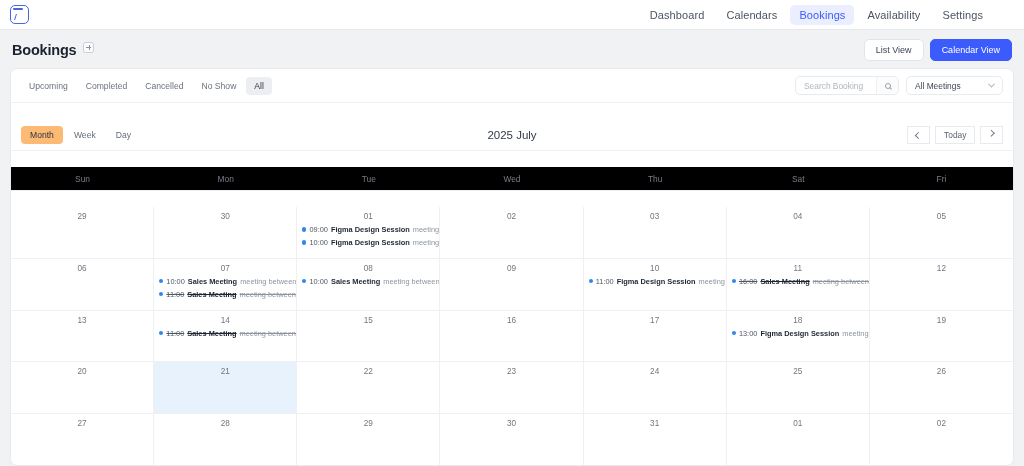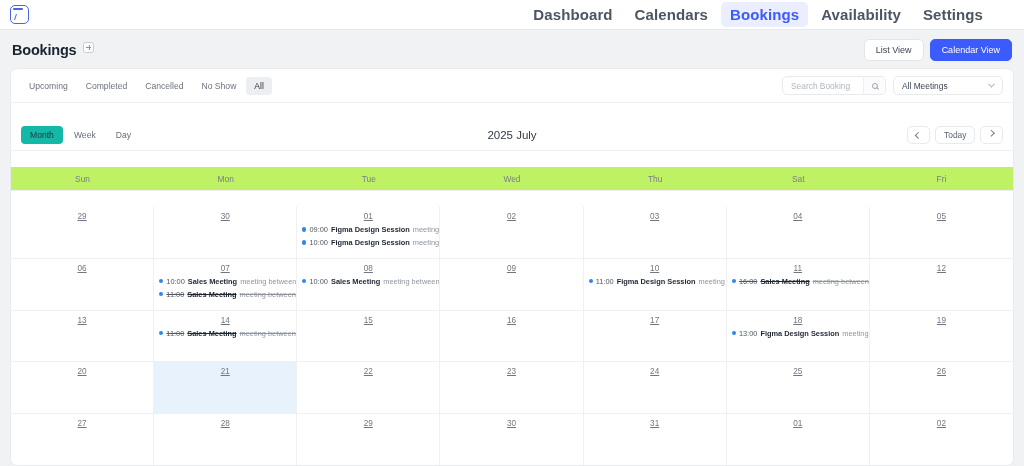--- a/index.html
+++ b/index.html
@@ -28,24 +28,23 @@
     width: 10px; height: 2px; background: #4a63e7; border-radius: 1px;
   }
   .logo-box:after {
     content: ""; position: absolute; bottom: 3.4px; left: 4.2px;
     width: 8px; height: 6px;
     border-left: 1.6px solid #4a63e7;
     transform: skewX(-18deg);
   }
   .nav { margin-left: auto; display: flex; align-items: center; gap: 4px; }
   .nav-item {
-    font-size: 15px; color: #4b5563; padding: 4px 9px;
+    font-size: 11px; color: #4b5563; padding: 4px 9px;
     border-radius: 5px; letter-spacing: .1px; white-space: nowrap;
     cursor: pointer;
-    font-weight: bold;
   }
   .nav-item.active { background: #eaeefe; color: #3b5bfd; }
 
   
   .page-head {
     display: flex; align-items: center;
     padding: 12px 12px 10px 12px; height: 38px;
   }
   .page-title {
     font-size: 14.5px; font-weight: 700; color: #1b2230;
@@ -106,81 +105,80 @@
     background: #fcfcfd; cursor: pointer;
   }
   .mag { width: 6px; height: 6px; border: 1.1px solid #9aa1ab; border-radius: 50%;
          position: relative; }
   .mag:after { content: ""; position: absolute; right: -3px; bottom: -2px;
                width: 3.4px; height: 1.1px; background: #9aa1ab;
                transform: rotate(45deg); }
   .select {
     border: 1px solid #e7eaee; border-radius: 5px; height: 19px;
     display: flex; align-items: center; padding: 0 8px;
-    width: 110px; font-size: 8.4px; color: #3d4654; cursor: pointer;
+    width: 97px; font-size: 8.4px; color: #3d4654; cursor: pointer;
   }
   .chev-d {
     margin-left: auto; width: 5px; height: 5px;
     border-right: 1.1px solid #a8aeb8; border-bottom: 1.1px solid #a8aeb8;
     transform: rotate(45deg) translate(-1px,-1px);
   }
 
   
   .cal-toolbar {
     display: flex; align-items: center; position: relative;
     padding: 7px 10px; height: 32px;
     border-bottom: 1px solid #eef0f3; background: #fff;
   }
   .seg { display: flex; gap: 2px; }
   .seg-btn {
     font-size: 8.6px; color: #656c78; padding: 4px 9px;
     border-radius: 4px; cursor: pointer;
   }
-  .seg-btn.active { background: #14b8a6; color: #2d3440; }
+  .seg-btn.active { background: #fdba74; color: #2d3440; }
   .cal-title {
     position: absolute; left: 0; right: 0; text-align: center;
     font-size: 11.5px; color: #323a47; pointer-events: none;
   }
   .nav-right { margin-left: auto; display: flex; gap: 5px; align-items: center; z-index: 2; }
   .nav-btn {
-    border: 1px solid #e7eaee; border-radius: 5px; background: #fff;
+    border: 1px solid #e7eaee; border-radius: 0; background: #fff;
     height: 18px; min-width: 22px; display: flex; align-items: center;
     justify-content: center; font-size: 8.4px; color: #5a626e;
     padding: 0 8px; cursor: pointer;
   }
   .chev { width: 4.6px; height: 4.6px; border-top: 1.2px solid #737a86;
           border-right: 1.2px solid #737a86; }
   .chev.left  { transform: rotate(-135deg) translate(-1px,-1px); }
   .chev.right { transform: rotate(45deg) translate(-1px,-1px); }
 
   
   .dow-row {
     display: grid; grid-template-columns: repeat(7,1fr);
-    border-bottom: 1px solid #eef0f3; background: #bef264;
+    border-bottom: 1px solid #eef0f3; background: #000000;
   }
   .dow {
     text-align: center; font-size: 8.4px; color: #767d89;
     padding: 7px 0 6px 0;
   }
   .weeks { flex: 1; display: flex; flex-direction: column; }
   .week {
     display: grid; grid-template-columns: repeat(7,1fr);
     flex: 1; border-bottom: 1px solid #eef0f3;
   }
   .week:last-child { border-bottom: 0; }
   .cell {
     border-right: 1px solid #eef0f3; padding: 5px 3px 0 3px;
     overflow: hidden; position: relative; min-width: 0;
   }
   .cell:last-child { border-right: 0; }
   .cell.today { background: #e8f2fd; }
   .daynum {
     text-align: center; font-size: 8.2px; color: #6f7681;
     margin-bottom: 3px;
-    text-decoration: underline;
   }
   .evt {
     display: flex; align-items: center; gap: 3px;
     font-size: 7.4px; line-height: 11px; white-space: nowrap;
     margin-bottom: 2px; padding-left: 2px; cursor: pointer;
   }
   .dot {
     width: 4.2px; height: 4.2px; border-radius: 50%;
     background: #2f86f0; flex: none;
   }

